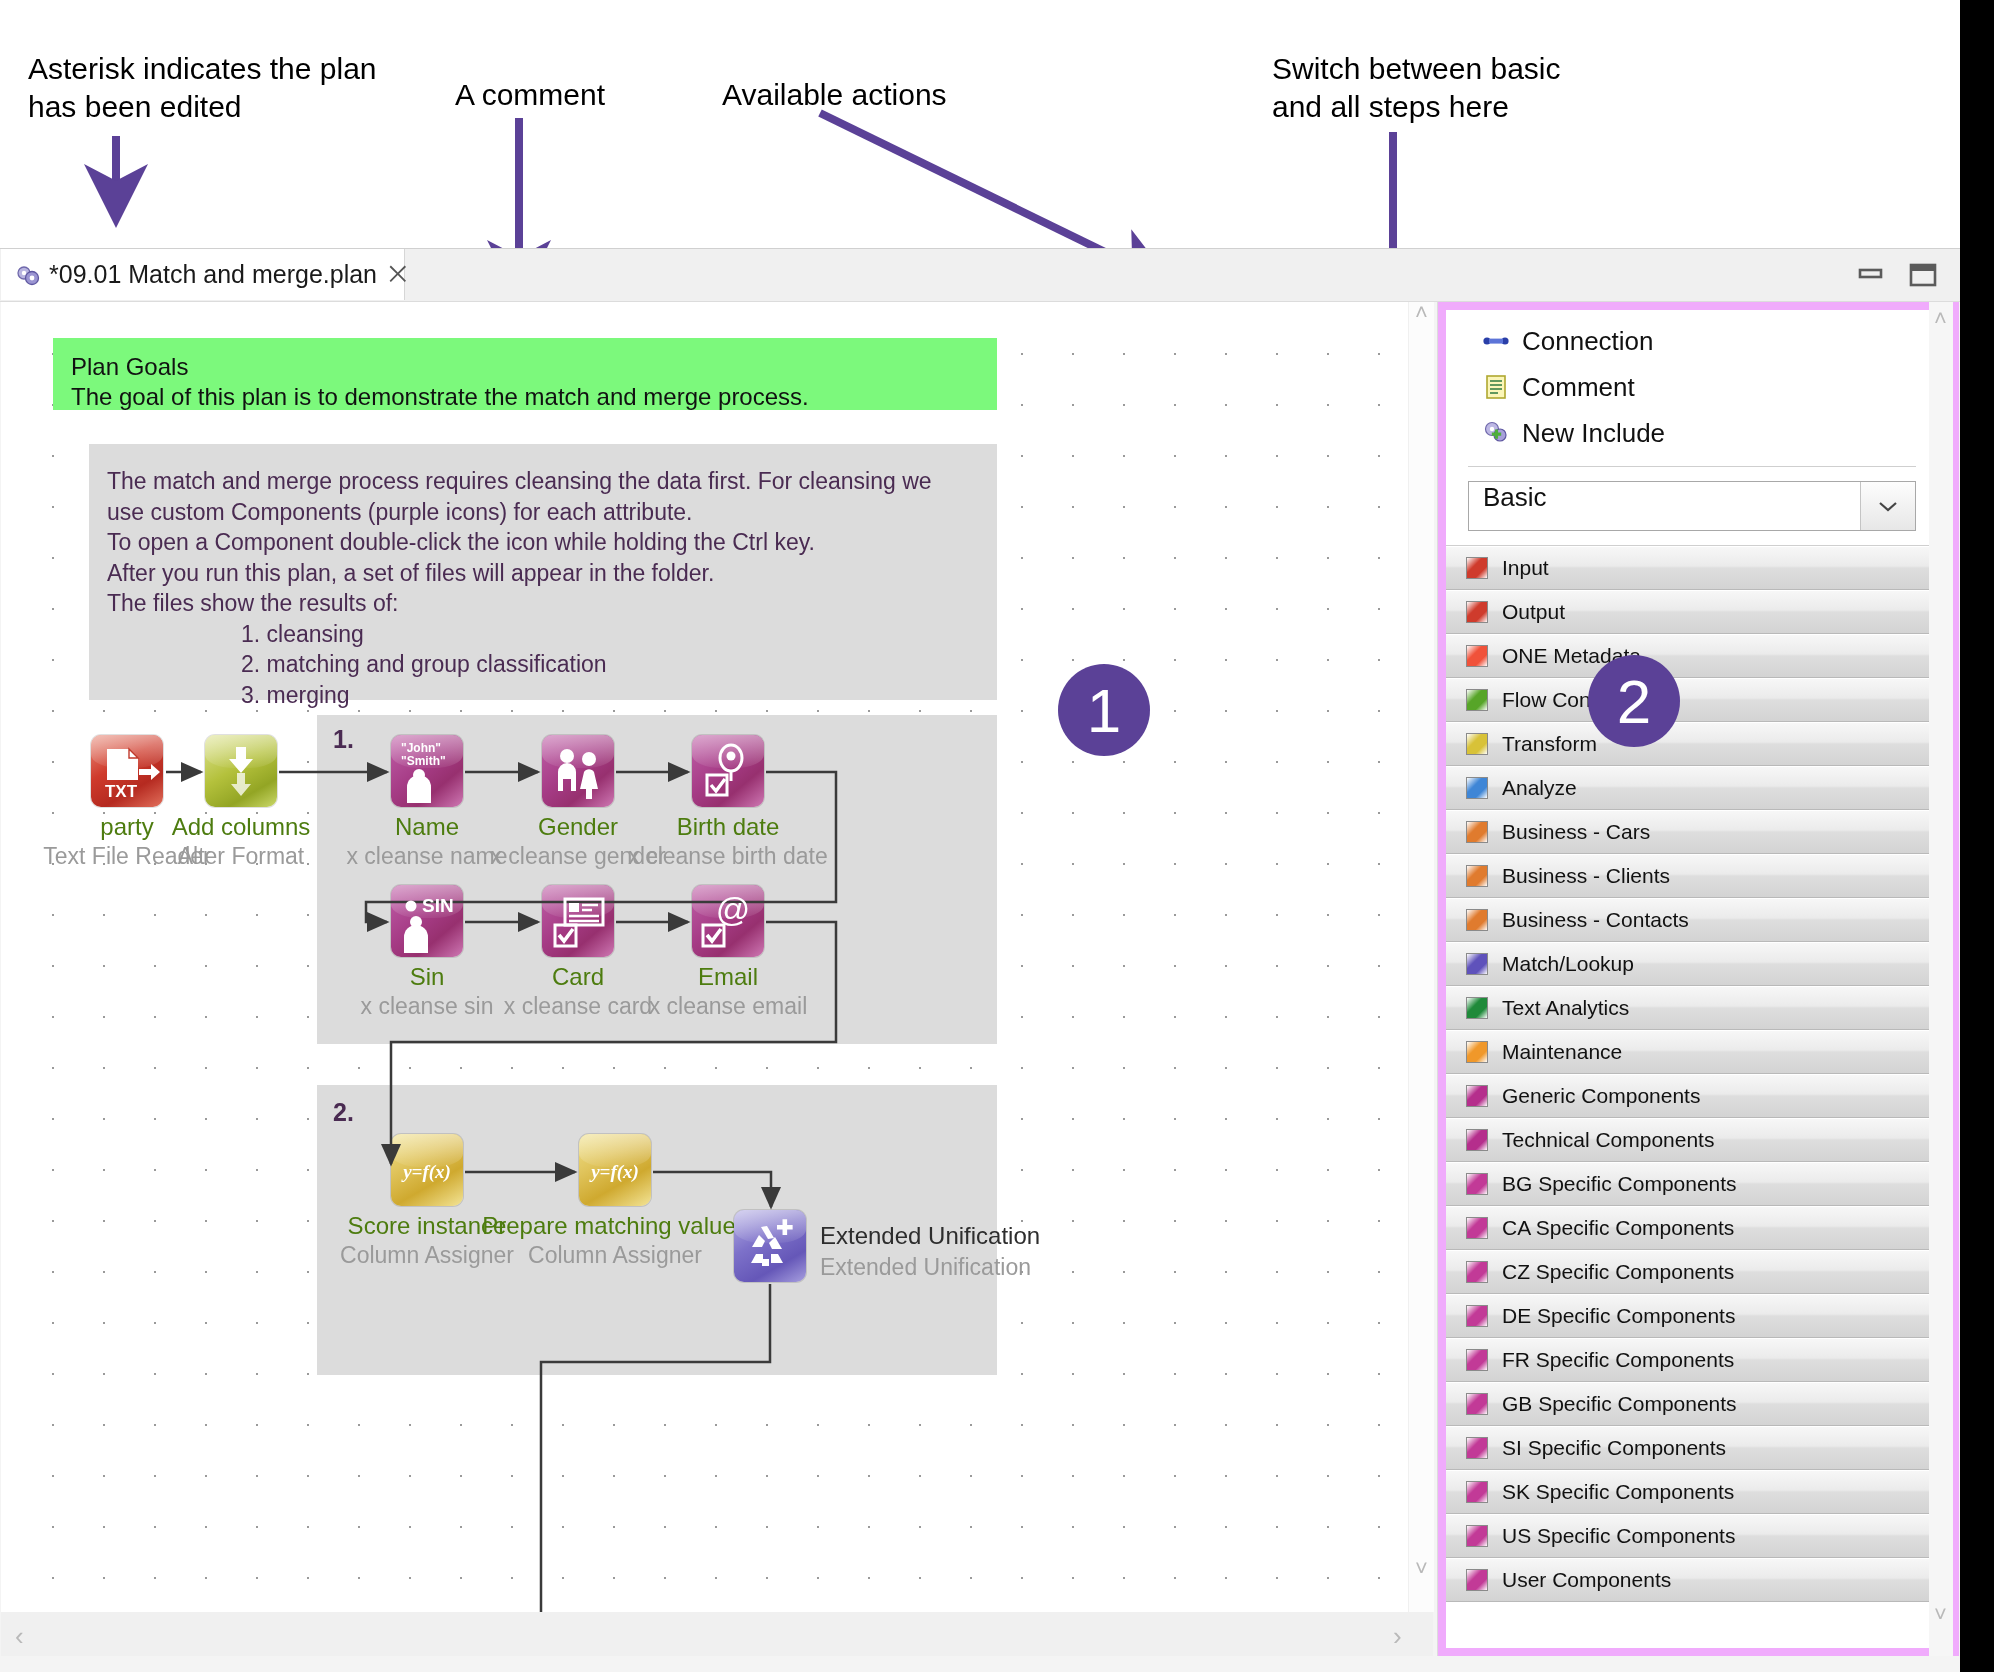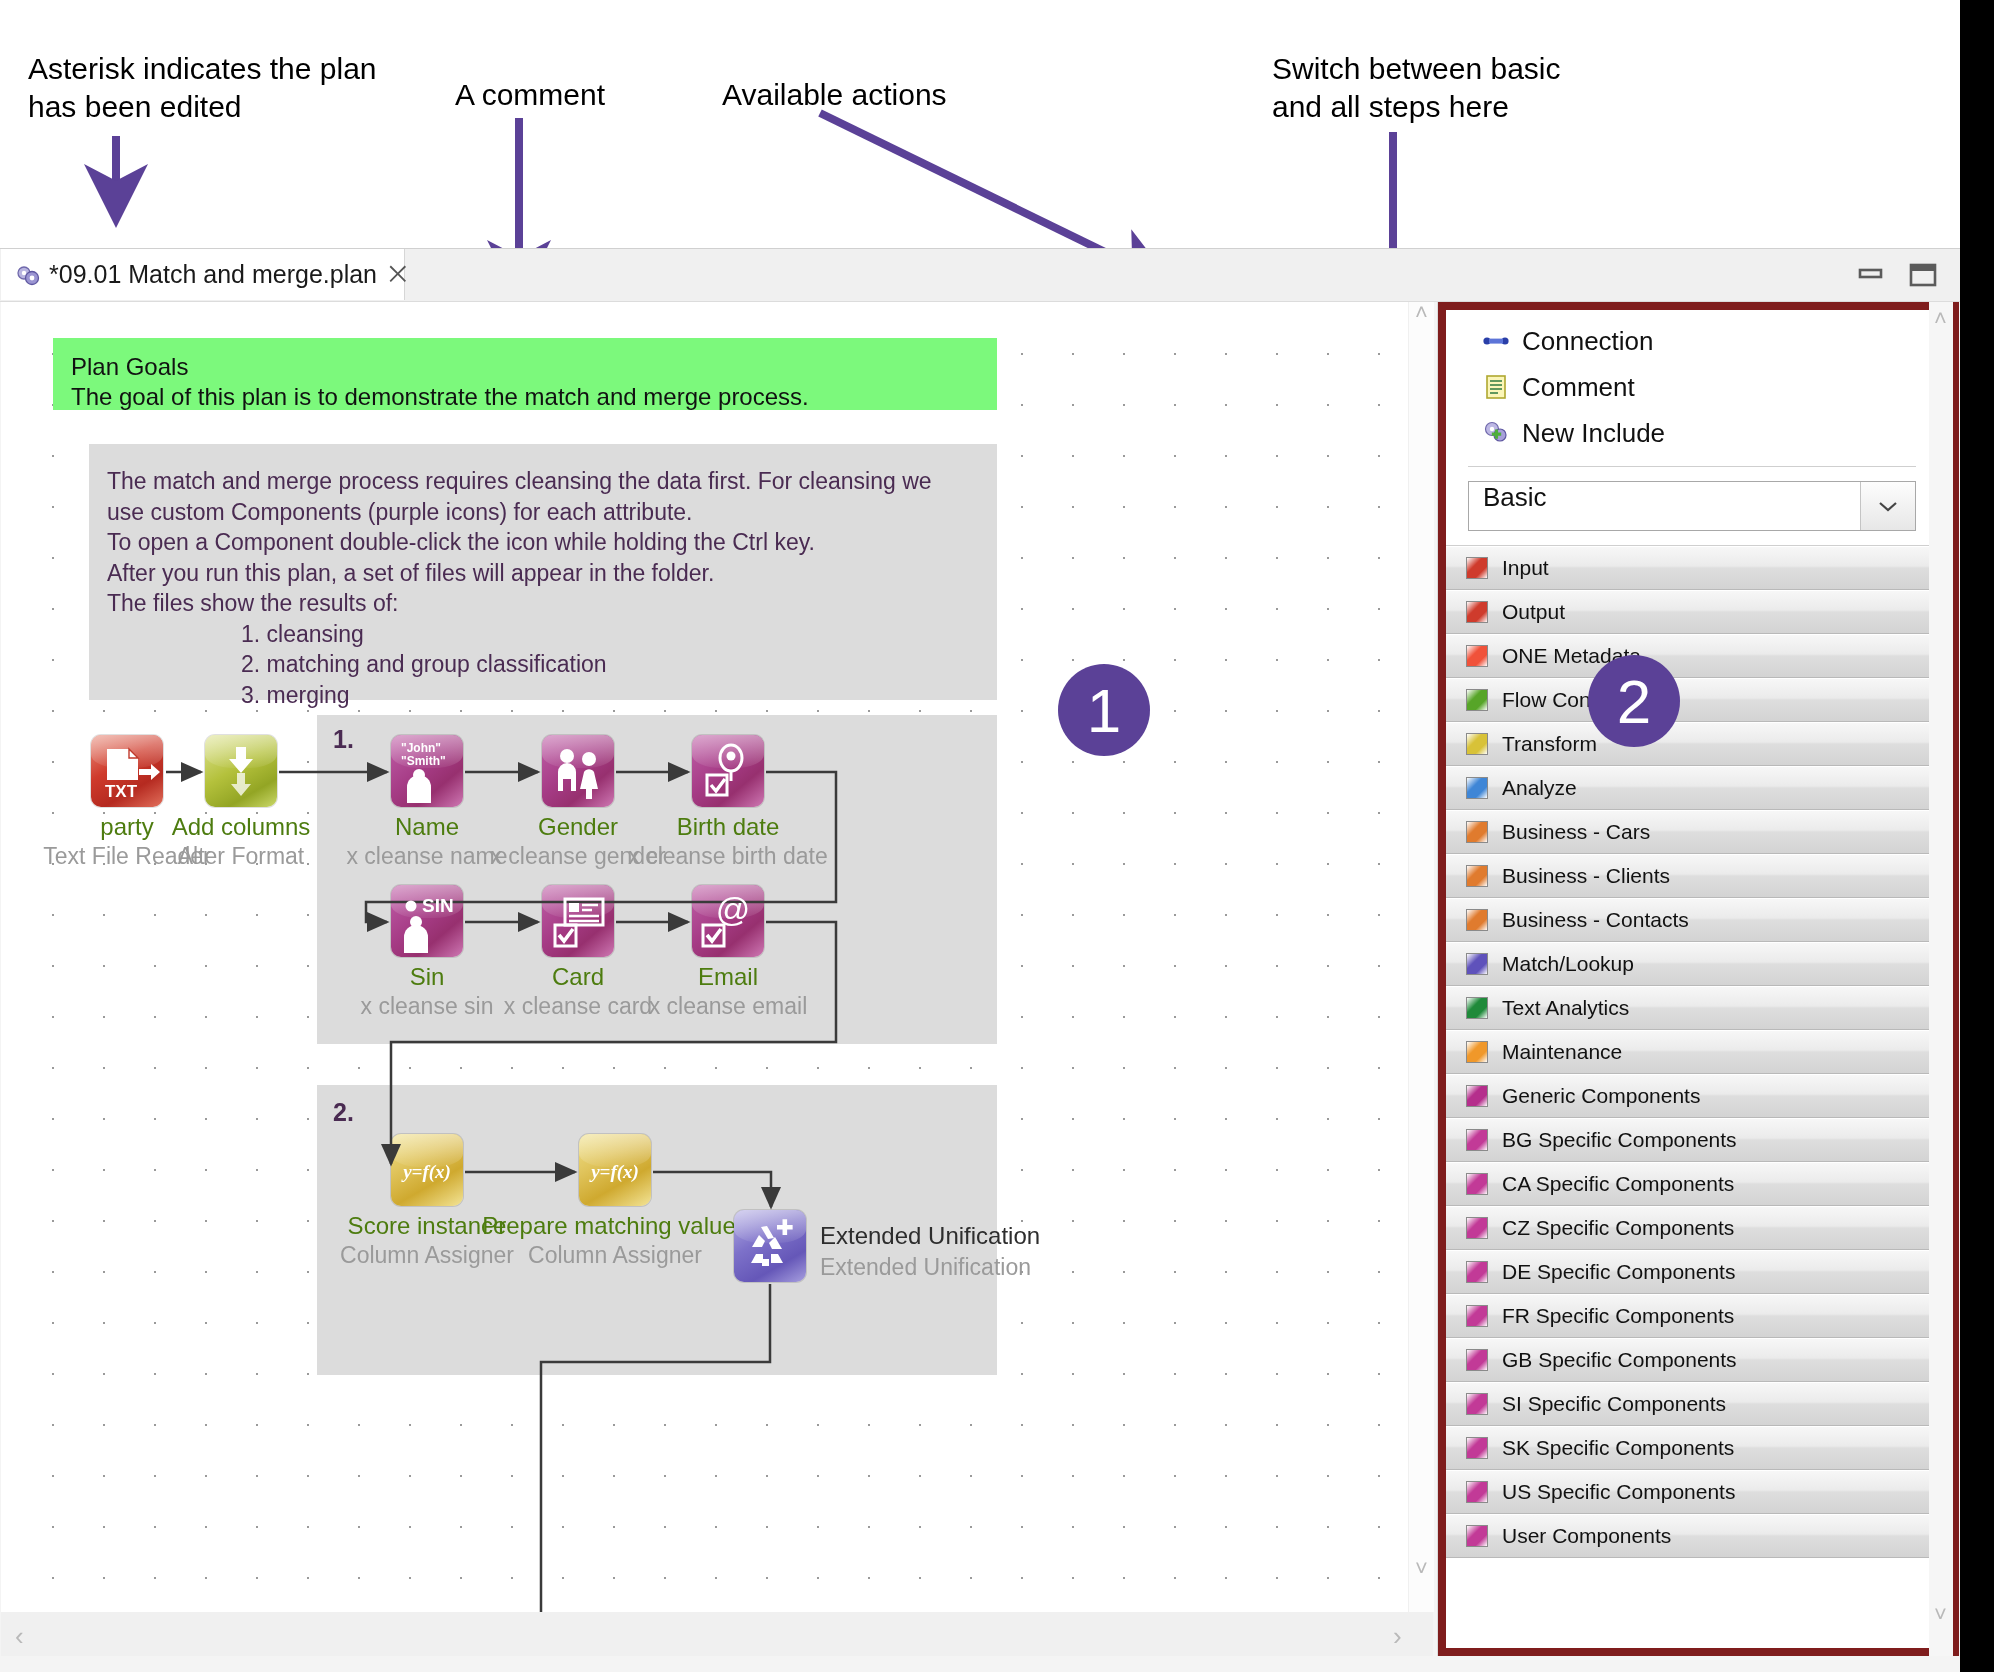--- a/index.html
+++ b/index.html
@@ -136,21 +136,21 @@
     border-left:1px solid #f0f0f0;
   }
   #canvas-hscroll{
     position:absolute;left:1px;top:1363px;width:1432px;height:44px;background:#f0f0f0;
   }
   .sb-arrow{position:absolute;color:#b9b9b9;font-size:22px;}
 
   
   #palette{
     position:absolute;left:1437px;top:53px;width:522px;height:1354px;
-    background:#7f1d1d;
+    background:#f0abfc;
     border-left:1px solid #dcdcdc;
     box-sizing:border-box;
   }
   #palette-inner{
     position:absolute;left:8px;top:8px;width:492px;height:1338px;background:#ffffff;
     box-sizing:border-box;
     overflow:hidden;
   }
   .pal-action{
     display:flex;align-items:center;height:46px;padding-left:36px;
@@ -550,20 +550,24 @@
           </div>
           <div class="pal-row">
             <span class="swatch" style="background: linear-gradient(135deg, rgb(255, 255, 255) 0%, rgb(240, 152, 42) 38%, rgb(240, 152, 42) 70%, rgb(255, 255, 255) 100%);"></span>
             <span class="plabel">Maintenance</span>
           </div>
           <div class="pal-row">
             <span class="swatch" style="background: linear-gradient(135deg, rgb(255, 255, 255) 0%, rgb(181, 46, 140) 38%, rgb(181, 46, 140) 70%, rgb(255, 255, 255) 100%);"></span>
             <span class="plabel">Generic Components</span>
           </div>
           <div class="pal-row">
+            <span class="swatch" style="background: linear-gradient(135deg, rgb(255, 255, 255) 0%, rgb(181, 46, 140) 38%, rgb(181, 46, 140) 70%, rgb(255, 255, 255) 100%);"></span>
+            <span class="plabel">Technical Components</span>
+          </div>
+          <div class="pal-row">
             <span class="swatch" style="background: linear-gradient(135deg, rgb(255, 255, 255) 0%, rgb(194, 58, 151) 38%, rgb(194, 58, 151) 70%, rgb(255, 255, 255) 100%);"></span>
             <span class="plabel">BG Specific Components</span>
           </div>
           <div class="pal-row">
             <span class="swatch" style="background: linear-gradient(135deg, rgb(255, 255, 255) 0%, rgb(194, 58, 151) 38%, rgb(194, 58, 151) 70%, rgb(255, 255, 255) 100%);"></span>
             <span class="plabel">CA Specific Components</span>
           </div>
           <div class="pal-row">
             <span class="swatch" style="background: linear-gradient(135deg, rgb(255, 255, 255) 0%, rgb(194, 58, 151) 38%, rgb(194, 58, 151) 70%, rgb(255, 255, 255) 100%);"></span>
             <span class="plabel">CZ Specific Components</span>

